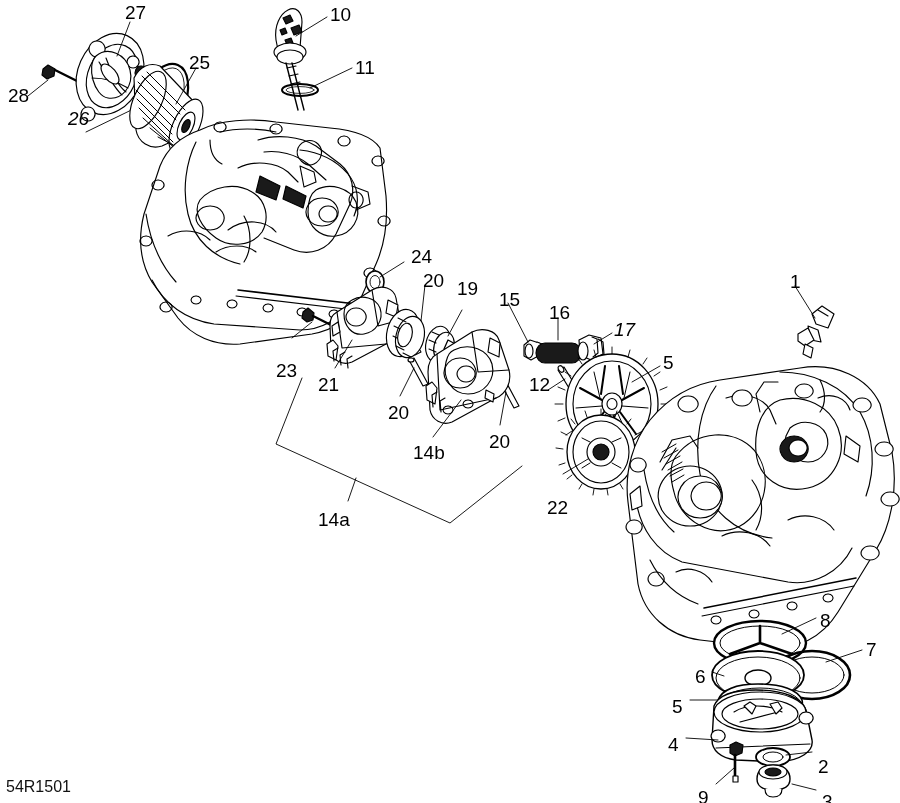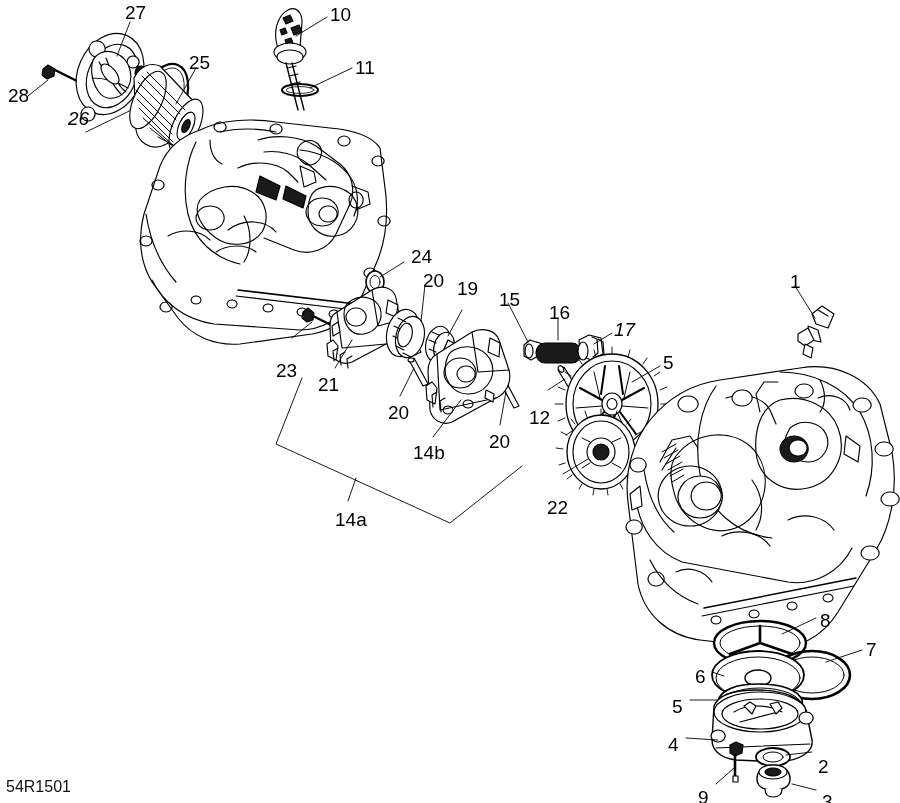--- a/index.html
+++ b/index.html
@@ -431,23 +431,23 @@
       <div class="lbl" style="left: 818px; top: 757px;">2</div>
       <div class="lbl" style="left: 822px; top: 792px;">3</div>
       <div class="lbl" style="left: 668px; top: 735px;">4</div>
       <div class="lbl" style="left: 672px; top: 697px;">5</div>
       <div class="lbl" style="left: 695px; top: 667px;">6</div>
       <div class="lbl" style="left: 866px; top: 640px;">7</div>
       <div class="lbl" style="left: 820px; top: 611px;">8</div>
       <div class="lbl" style="left: 698px; top: 788px;">9</div>
       <div class="lbl" style="left: 330px; top: 5px;">10</div>
       <div class="lbl" style="left: 355px; top: 58px;">11</div>
-      <div class="lbl" style="left: 529px; top: 408px;">12</div>
+      <div class="lbl" style="left: 529px; top: 375px;">12</div>
       <div class="lbl" style="left: 663px; top: 353px;">5</div>
-      <div class="lbl" style="left: 318px; top: 510px; margin-left: 17px;">14a</div>
+      <div class="lbl" style="left: 318px; top: 510px;">14a</div>
       <div class="lbl" style="left: 413px; top: 443px;">14b</div>
       <div class="lbl" style="left: 499px; top: 290px;">15</div>
       <div class="lbl" style="left: 549px; top: 303px;">16</div>
       <div class="lbl" style="left: 614px; top: 320px; font-style: italic;">17</div>
       <div class="lbl" style="left: 457px; top: 279px;">19</div>
       <div class="lbl" style="left: 423px; top: 271px;">20</div>
       <div class="lbl" style="left: 388px; top: 403px;">20</div>
       <div class="lbl" style="left: 489px; top: 432px;">20</div>
       <div class="lbl" style="left: 318px; top: 375px;">21</div>
       <div class="lbl" style="left: 547px; top: 482px; margin-top: 16px;">22</div>

